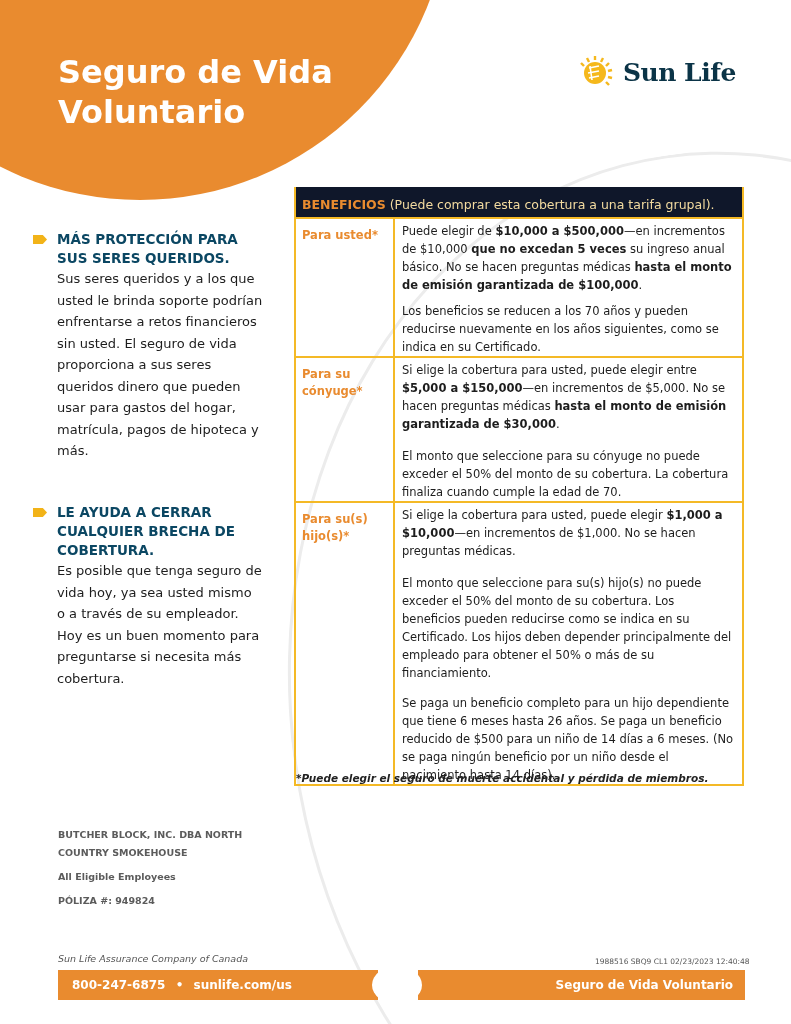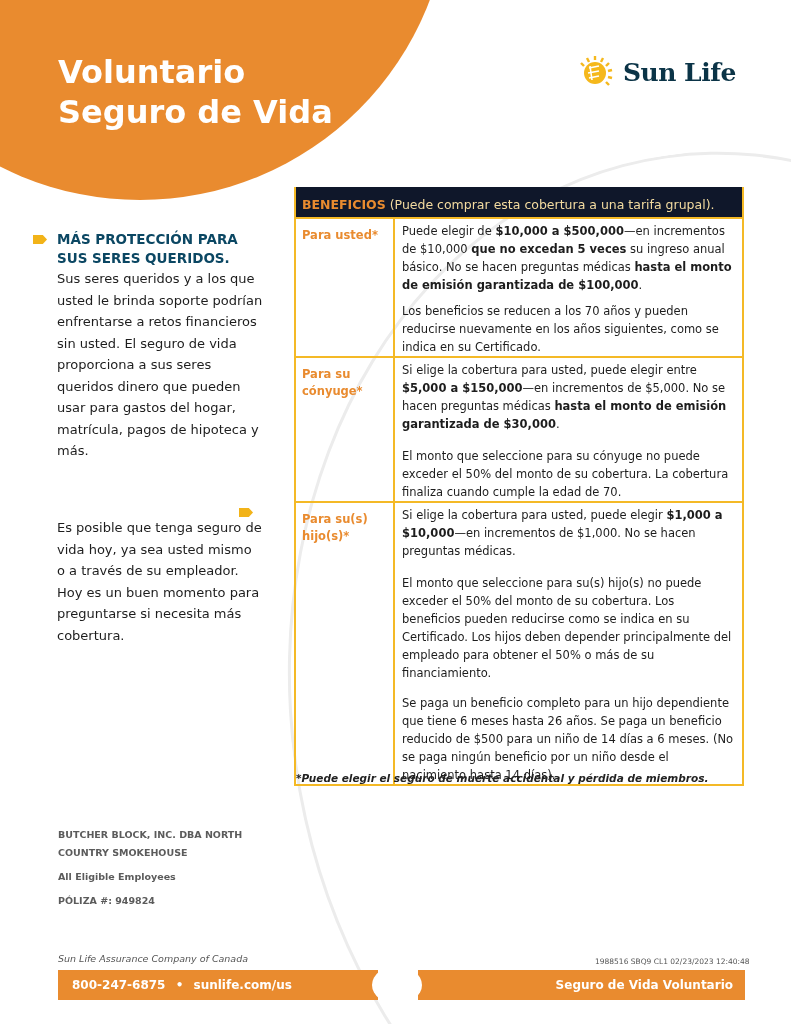--- a/index.html
+++ b/index.html
@@ -40,22 +40,22 @@
   .bar-text { position:absolute; left:72px; top:978px; color:#ffffff; font-size:12px; font-weight:bold; }
   .bar-text-r { position:absolute; right:58px; top:978px; color:#ffffff; font-size:12px; font-weight:bold; }
 </style>
 </head>
 <body>
 
 <div class="blob"></div>
 <div class="swoosh"></div>
 
 <div class="title">
+  <div>Seguro de Vida</div>
   <div>Voluntario</div>
-  <div>Seguro de Vida</div>
 </div>
 
 <div class="logo">
   <svg width="40" height="40" viewBox="0 0 40 40">
     <g fill="#f5b81c">
       <circle cx="18" cy="21" r="11"></circle>
       <g stroke="#f5b81c" stroke-width="2.4">
         <line x1="18" y1="4" x2="18" y2="8"></line>
         <line x1="26" y1="6" x2="24" y2="10"></line>
         <line x1="32" y1="11" x2="29" y2="14"></line>
@@ -80,20 +80,21 @@
   <div class="sec-head">
     <span class="arrow"></span>
     <div class="sec-title">MÁS PROTECCIÓN PARA SUS SERES QUERIDOS.</div>
   </div>
   <div class="sec-body">Sus seres queridos y a los que usted le brinda soporte podrían enfrentarse a retos financieros sin usted. El seguro de vida proporciona a sus seres queridos dinero que pueden usar para gastos del hogar, matrícula, pagos de hipoteca y más.</div>
 </div>
 
 <div class="sidebar sec2">
   <div class="sec-head">
     <span class="arrow"></span>
+    <div class="sec-title">LE AYUDA A CERRAR CUALQUIER BRECHA DE COBERTURA.</div>
   </div>
   <div class="sec-body">Es posible que tenga seguro de vida hoy, ya sea usted mismo o a través de su empleador. Hoy es un buen momento para preguntarse si necesita más cobertura.</div>
 </div>
 
 <div class="table">
   <div class="thead"><b>BENEFICIOS</b><span> (Puede comprar esta cobertura a una tarifa grupal).</span></div>
 
   <div class="row">
     <div class="lab">Para usted*</div>
     <div class="cell">

